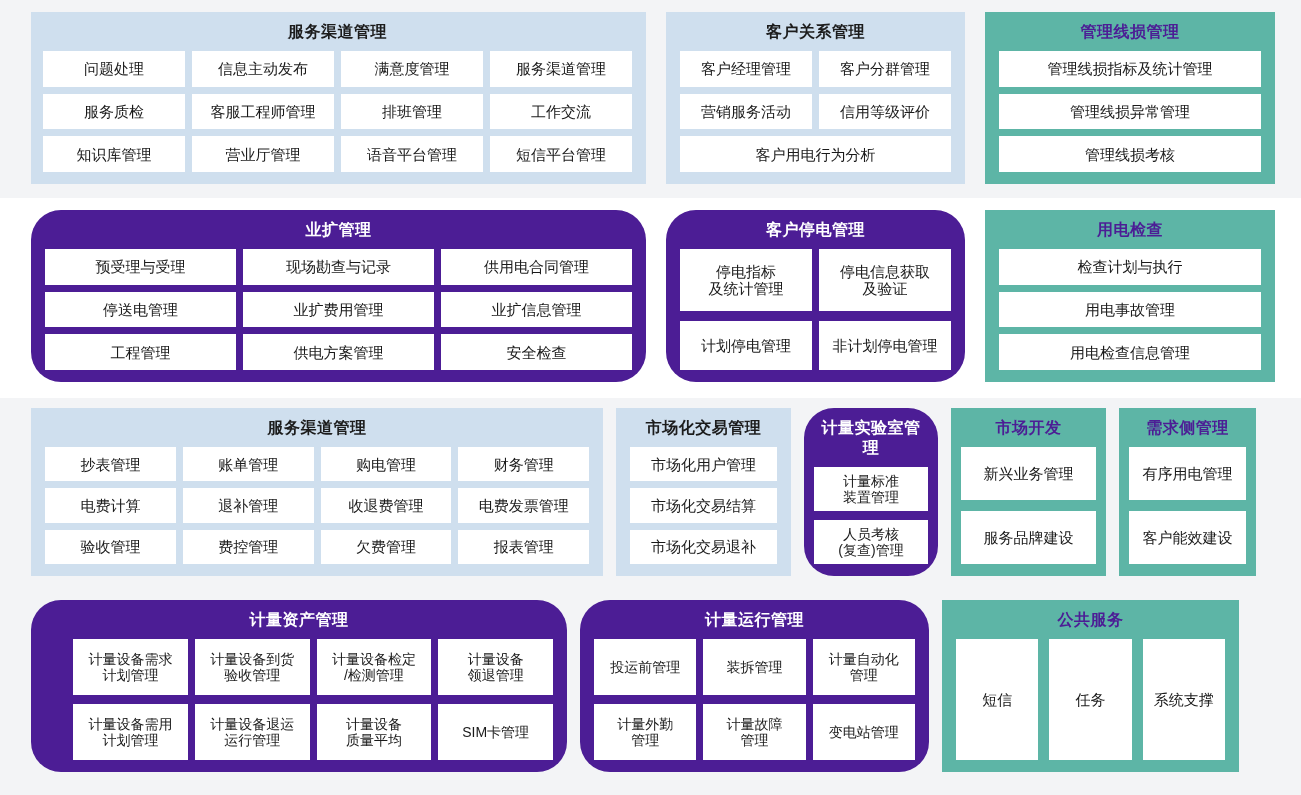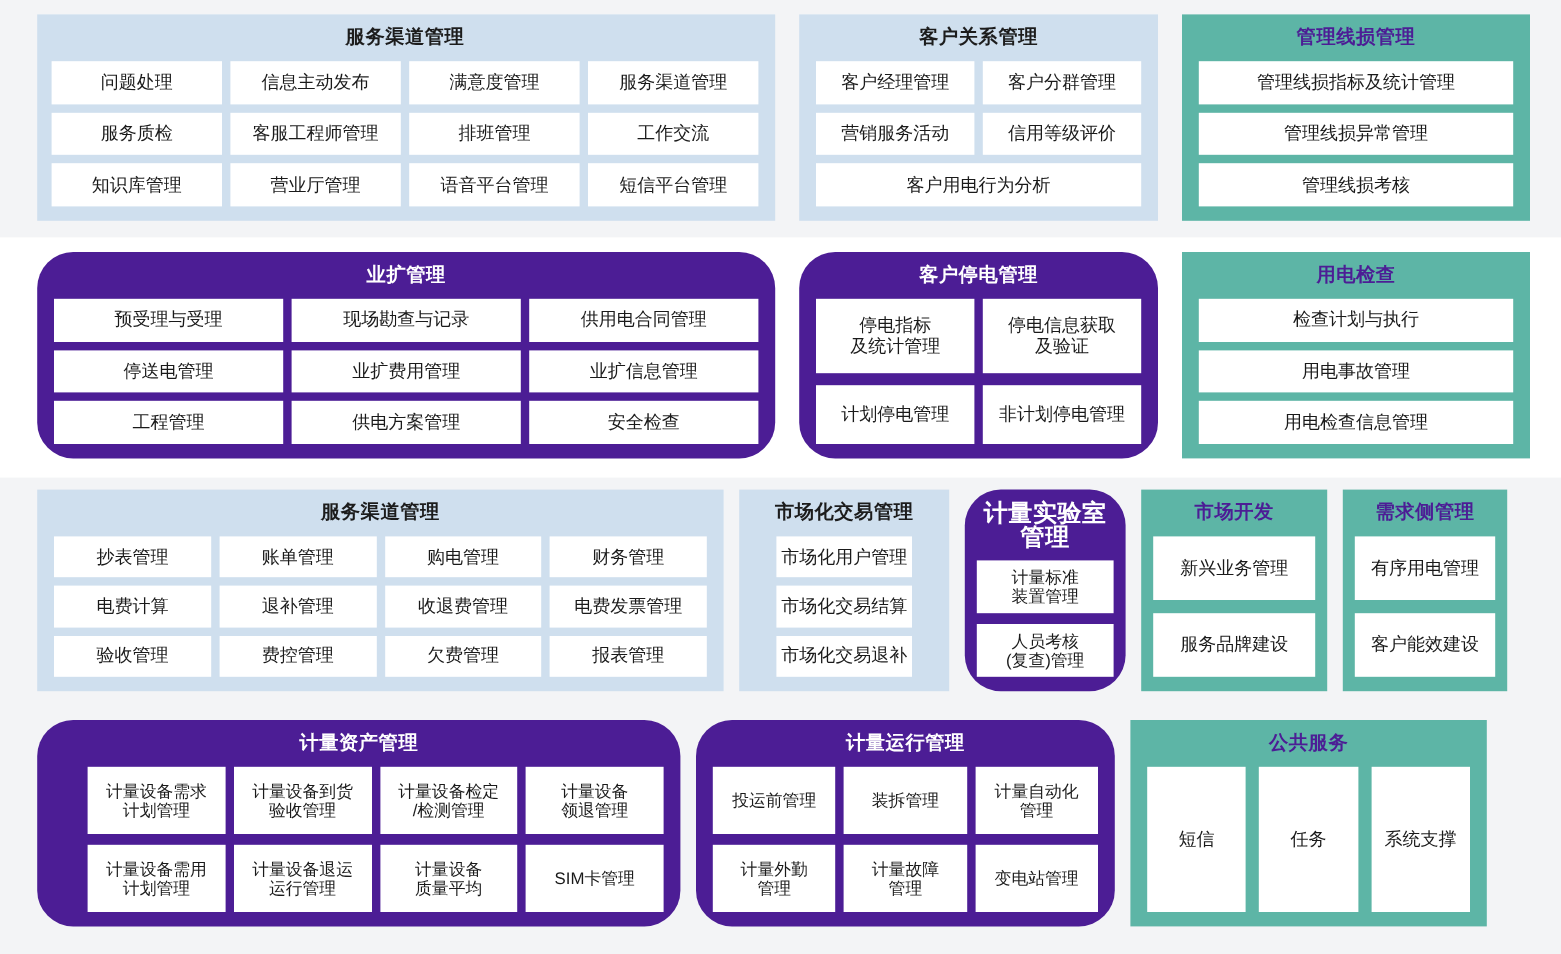--- a/index.html
+++ b/index.html
@@ -203,37 +203,37 @@
         </div>
         <div class="trow">
           <div class="tile">验收管理</div>
           <div class="tile">费控管理</div>
           <div class="tile">欠费管理</div>
           <div class="tile">报表管理</div>
         </div>
       </div>
     </div>
 
-    <div class="panel lightblue" style="width:175px;align-items:center;">
+    <div class="panel lightblue" style="width:175px;">
       <div class="p-title">市场化交易管理</div>
       <div class="grid">
         <div class="trow">
           <div class="tile">市场化用户管理</div>
         </div>
         <div class="trow">
           <div class="tile">市场化交易结算</div>
         </div>
         <div class="trow">
           <div class="tile">市场化交易退补</div>
         </div>
       </div>
     </div>
 
     <div class="panel blue" style="width:134px;padding-left:10px;padding-right:10px;">
-      <div class="p-title" style="font-size:20px;">计量实验室管理</div>
+      <div class="p-title" style="font-size:16px;">计量实验室管理</div>
       <div class="grid" style="gap:9px;">
         <div class="trow">
           <div class="tile sm">计量标准
 装置管理</div>
         </div>
         <div class="trow">
           <div class="tile sm">人员考核
 (复查)管理</div>
         </div>
       </div>

